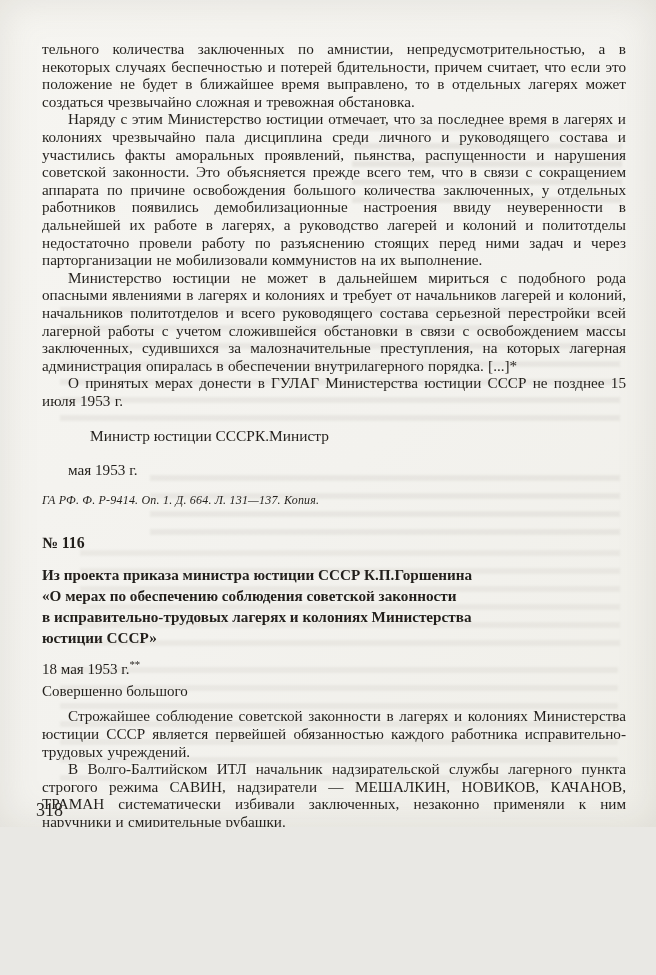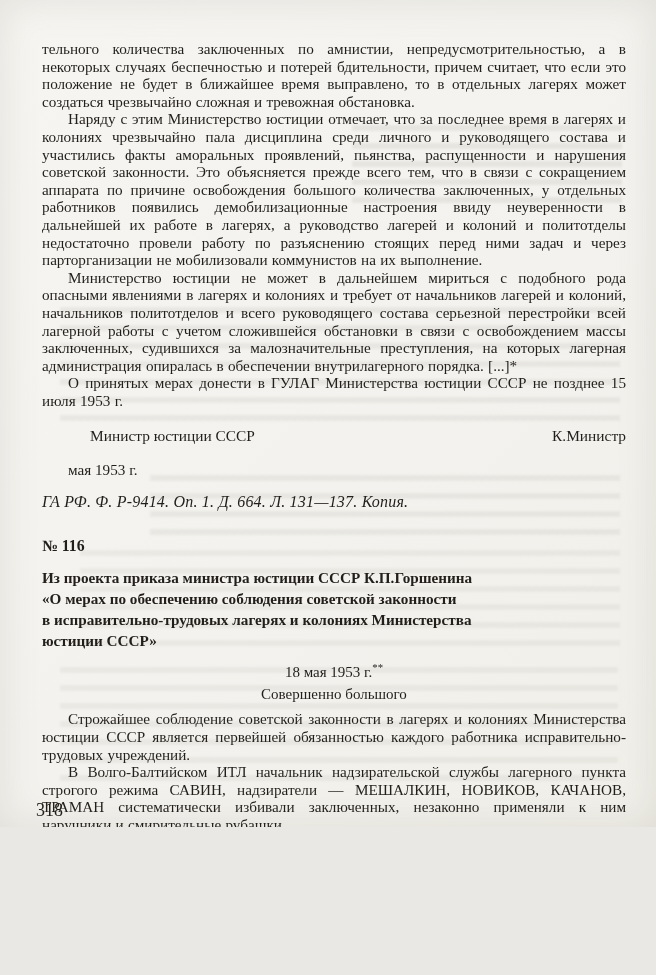--- a/index.html
+++ b/index.html
@@ -47,51 +47,50 @@
     font-size: 15.2px;
     line-height: 17.6px;
     text-align: justify;
     text-indent: 26px;
     word-spacing: 0.5px;
   }
   p.body.continuation { text-indent: 0; }
 
   .sig-row {
     display: flex;
-    justify-content: space-between;
     margin-top: 18px;
     font-size: 15.4px;
   }
   .sig-row .pos { padding-left: 48px; }
 
   .date-line-115 {
     margin-top: 16px;
     padding-left: 26px;
     font-size: 15.2px;
   }
   .archive-ref {
     margin-top: 14px;
     font-style: italic;
-    font-size: 16px;
+    font-size: 12px;
     letter-spacing: 0.2px;
   }
 
   .doc-number {
     margin-top: 26px;
     font-weight: bold;
     font-size: 15.8px;
   }
   .doc-title {
     margin-top: 12px;
     font-weight: bold;
     font-size: 15.2px;
     line-height: 21px;
   }
   .head-right {
-    text-align: center;
+    text-align: left;
     margin-top: 10px;
     font-size: 15px;
     line-height: 22px;
   }
   .sup { vertical-align: super; font-size: 0.72em; line-height: 0; }
 
   .doc116-body { margin-top: 5px; }
 
   .footnote-sep {
     margin: 9px 0 4px 0;

